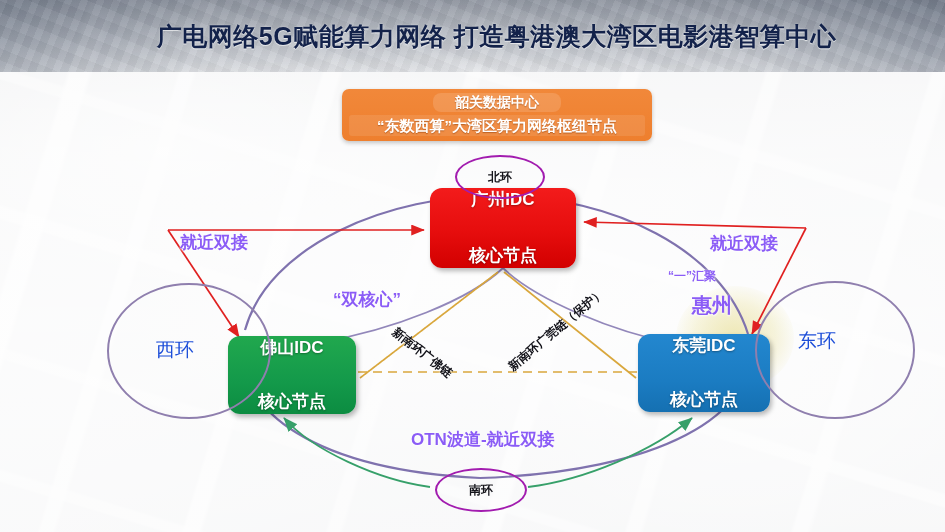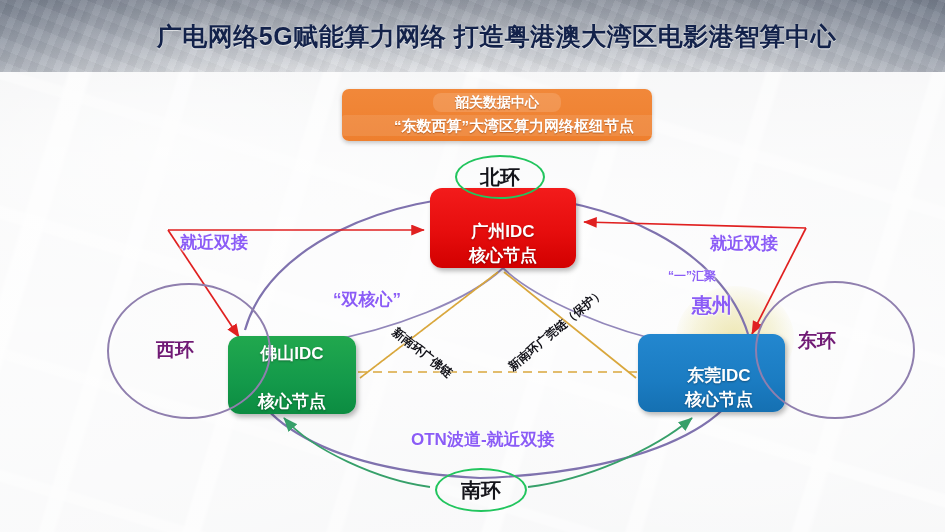--- a/index.html
+++ b/index.html
@@ -114,32 +114,31 @@
     margin: 3px auto 0;
     width: 296px;
     text-align: center;
     color: #ffffff;
     font-size: 15px;
     font-weight: bold;
     line-height: 21px;
     background: rgba(255,255,255,.10);
     border-radius: 3px;
     text-shadow: 0 1px 1px rgba(140,60,10,.55);
-    padding-left: 24px;
   }
 
   
   .node {
     position: absolute;
     border-radius: 12px;
     box-shadow: 2px 3px 5px rgba(0,0,0,.28);
     display: flex;
     flex-direction: column;
     align-items: center;
-    justify-content: flex-end;
+    justify-content: space-between;
   }
   .node .line {
     color: #ffffff;
     font-weight: bold;
     font-size: 17px;
     line-height: 24px;
     text-shadow: 0 1px 2px rgba(0,0,0,.35);
     white-space: nowrap;
   }
   .node-gz {
@@ -150,51 +149,50 @@
   .node-fs {
     left: 228px; top: 336px;
     width: 128px; height: 78px;
     background: linear-gradient(180deg, #21a84e 0%, #13994a 60%, #0c8c41 100%);
     gap: 24px;
   }
   .node-dg {
     left: 638px; top: 334px;
     width: 132px; height: 78px;
     background: linear-gradient(180deg, #2387cf 0%, #1b7cc2 60%, #1570b2 100%);
-    padding-left: 15px;
   }
 
   
   .ring-label {
     position: absolute;
-    border: 2px solid #22c55e;
+    border: 2px solid #a21caf;
     border-radius: 50%;
     background: transparent;
     display: flex;
     align-items: center;
     justify-content: center;
     color: #14141a;
     font-weight: bold;
-    font-size: 20px;
+    font-size: 12px;
     text-shadow: 0 1px 1px rgba(255,255,255,.8);
   }
   .ring-north { left: 455px; top: 155px; width: 86px; height: 40px; }
   .ring-south { left: 435px; top: 468px; width: 88px; height: 40px; text-align: center; }
 
   .big-ring {
     position: absolute;
     border: 2px solid #8f7fae;
     border-radius: 50%;
   }
   .ring-west  { left: 107px; top: 283px; width: 160px; height: 132px; }
   .ring-east  { left: 755px; top: 281px; width: 156px; height: 134px; }
   .ring-word {
     position: absolute;
-    color: #701a75;
-    font-weight: bold;
+    color: #1d4ed8;
+    font-weight: normal;
     font-size: 19px;
     text-shadow: 0 1px 2px rgba(255,255,255,.9);
     white-space: nowrap;
   }
   .ring-word-west { left: 156px; top: 337px; }
   .ring-word-east { left: 798px; top: 328px; }
 
   
   .anno {
     position: absolute;

